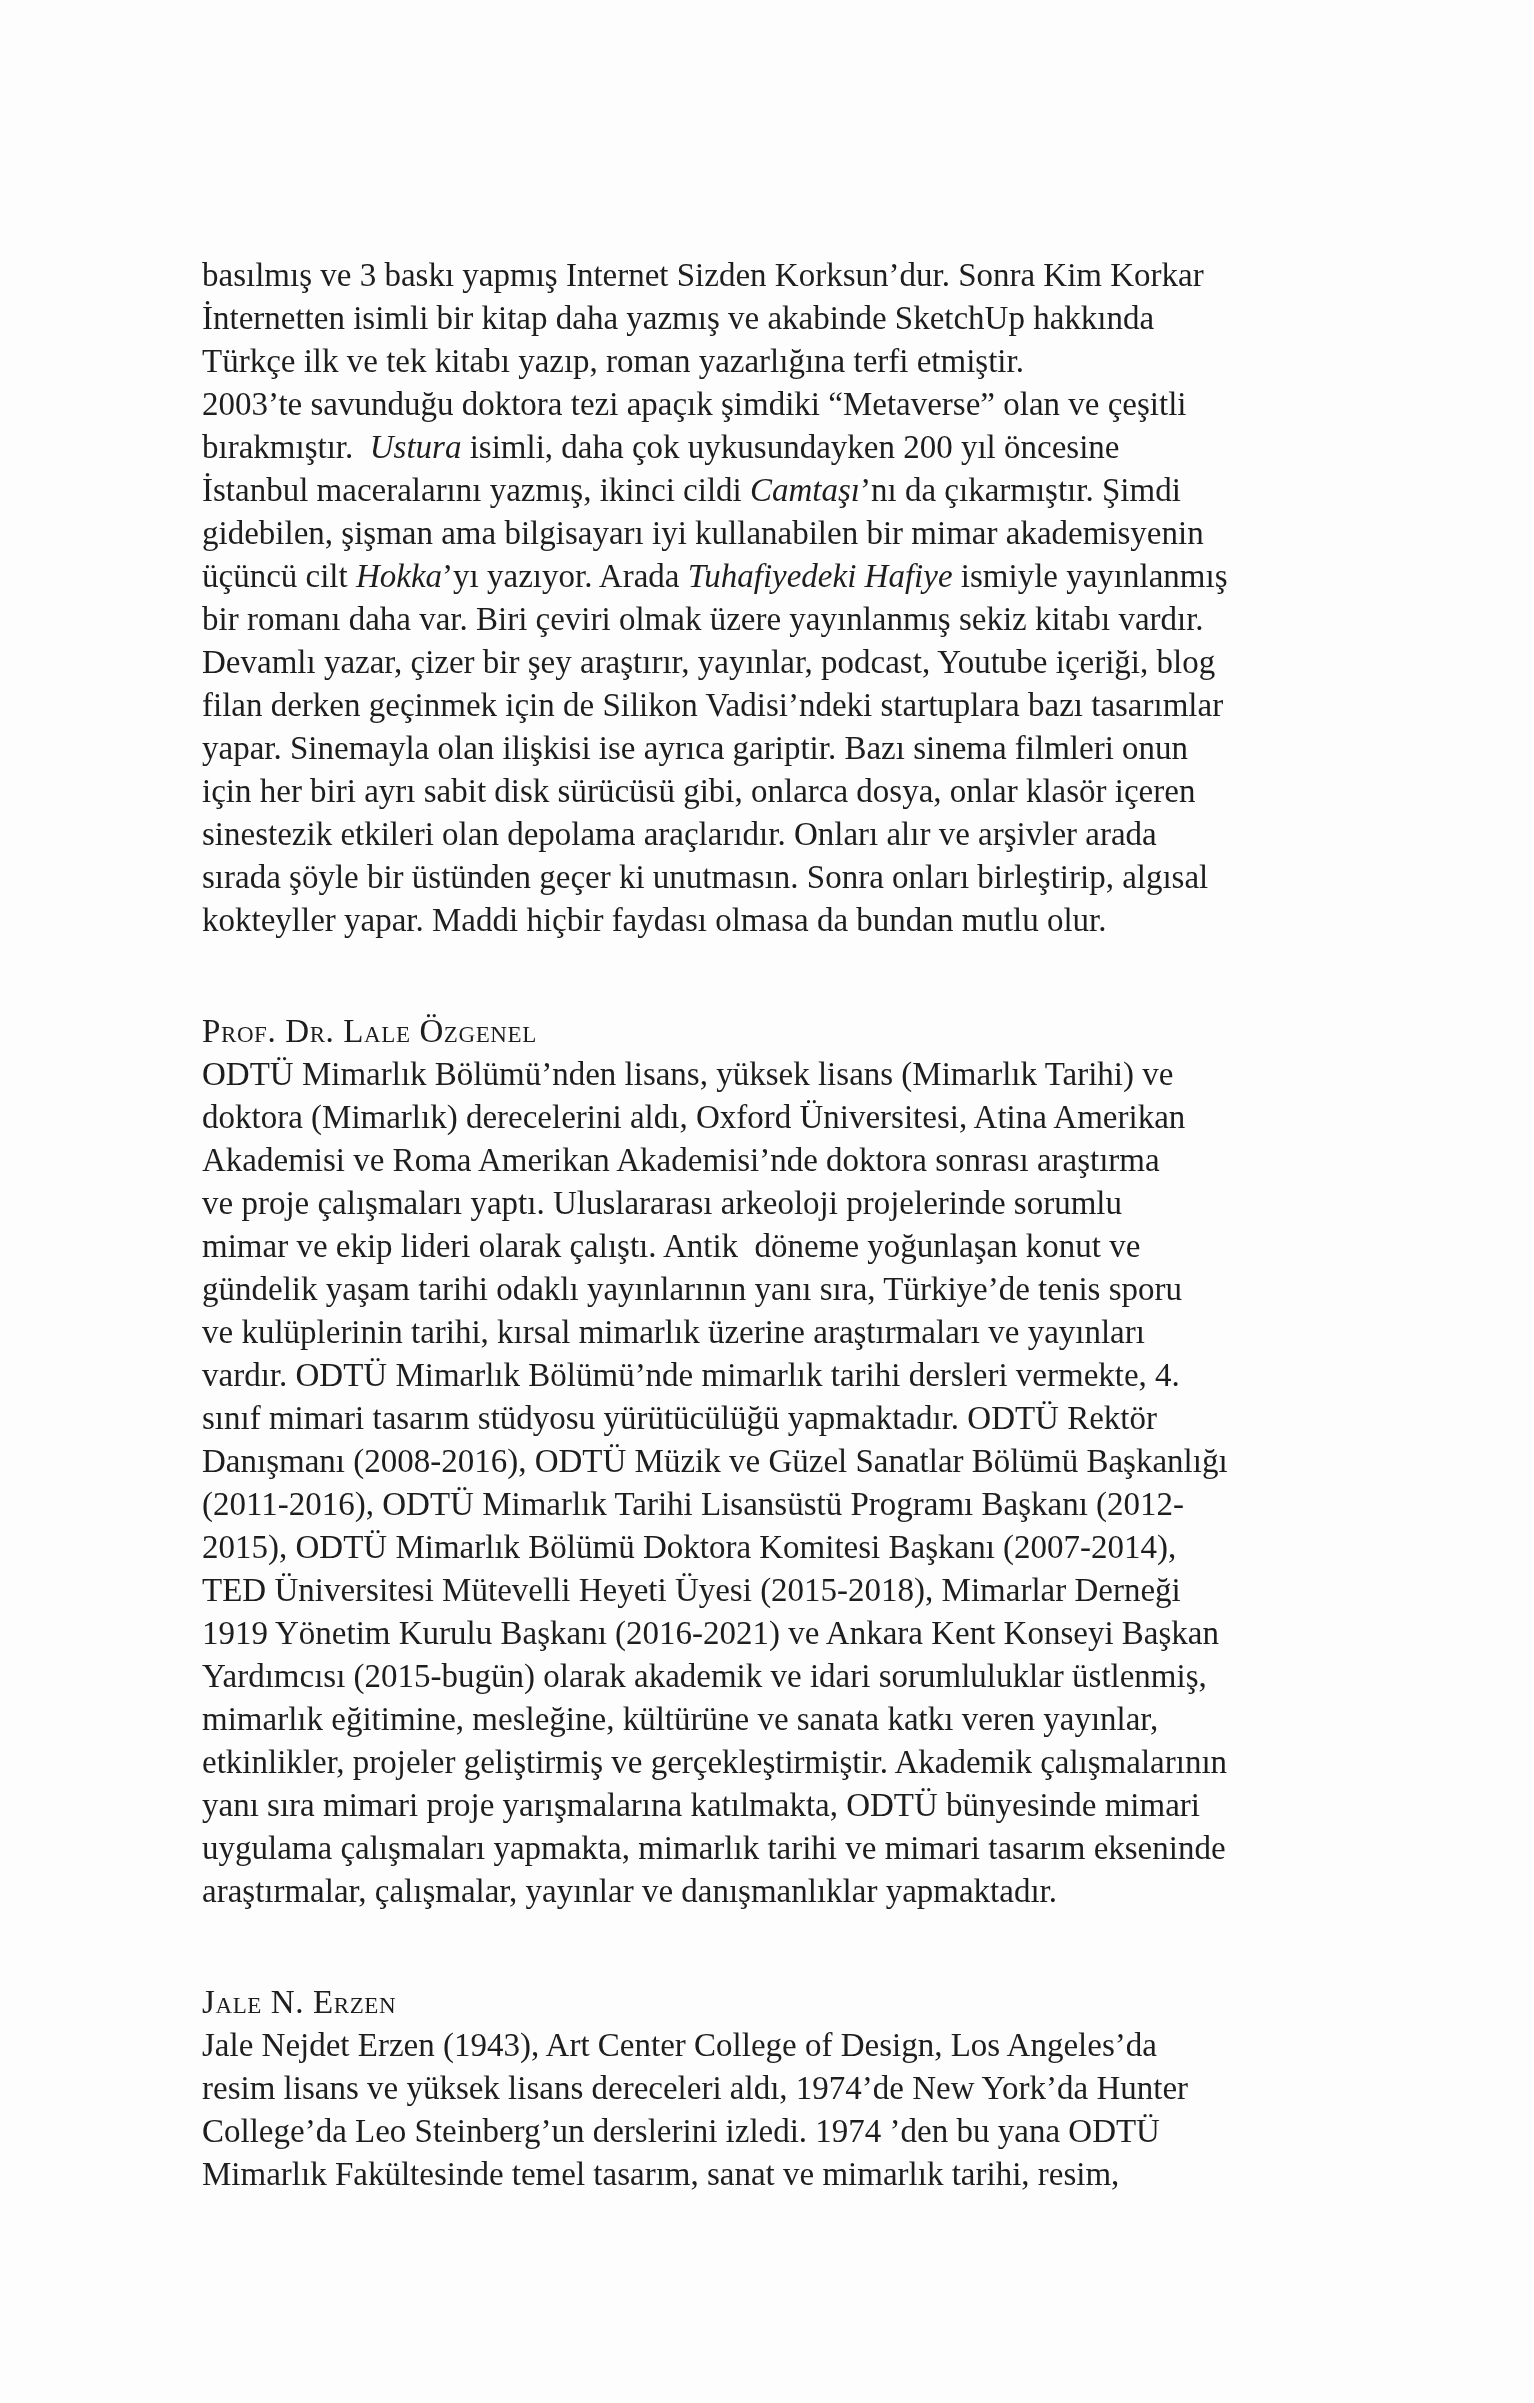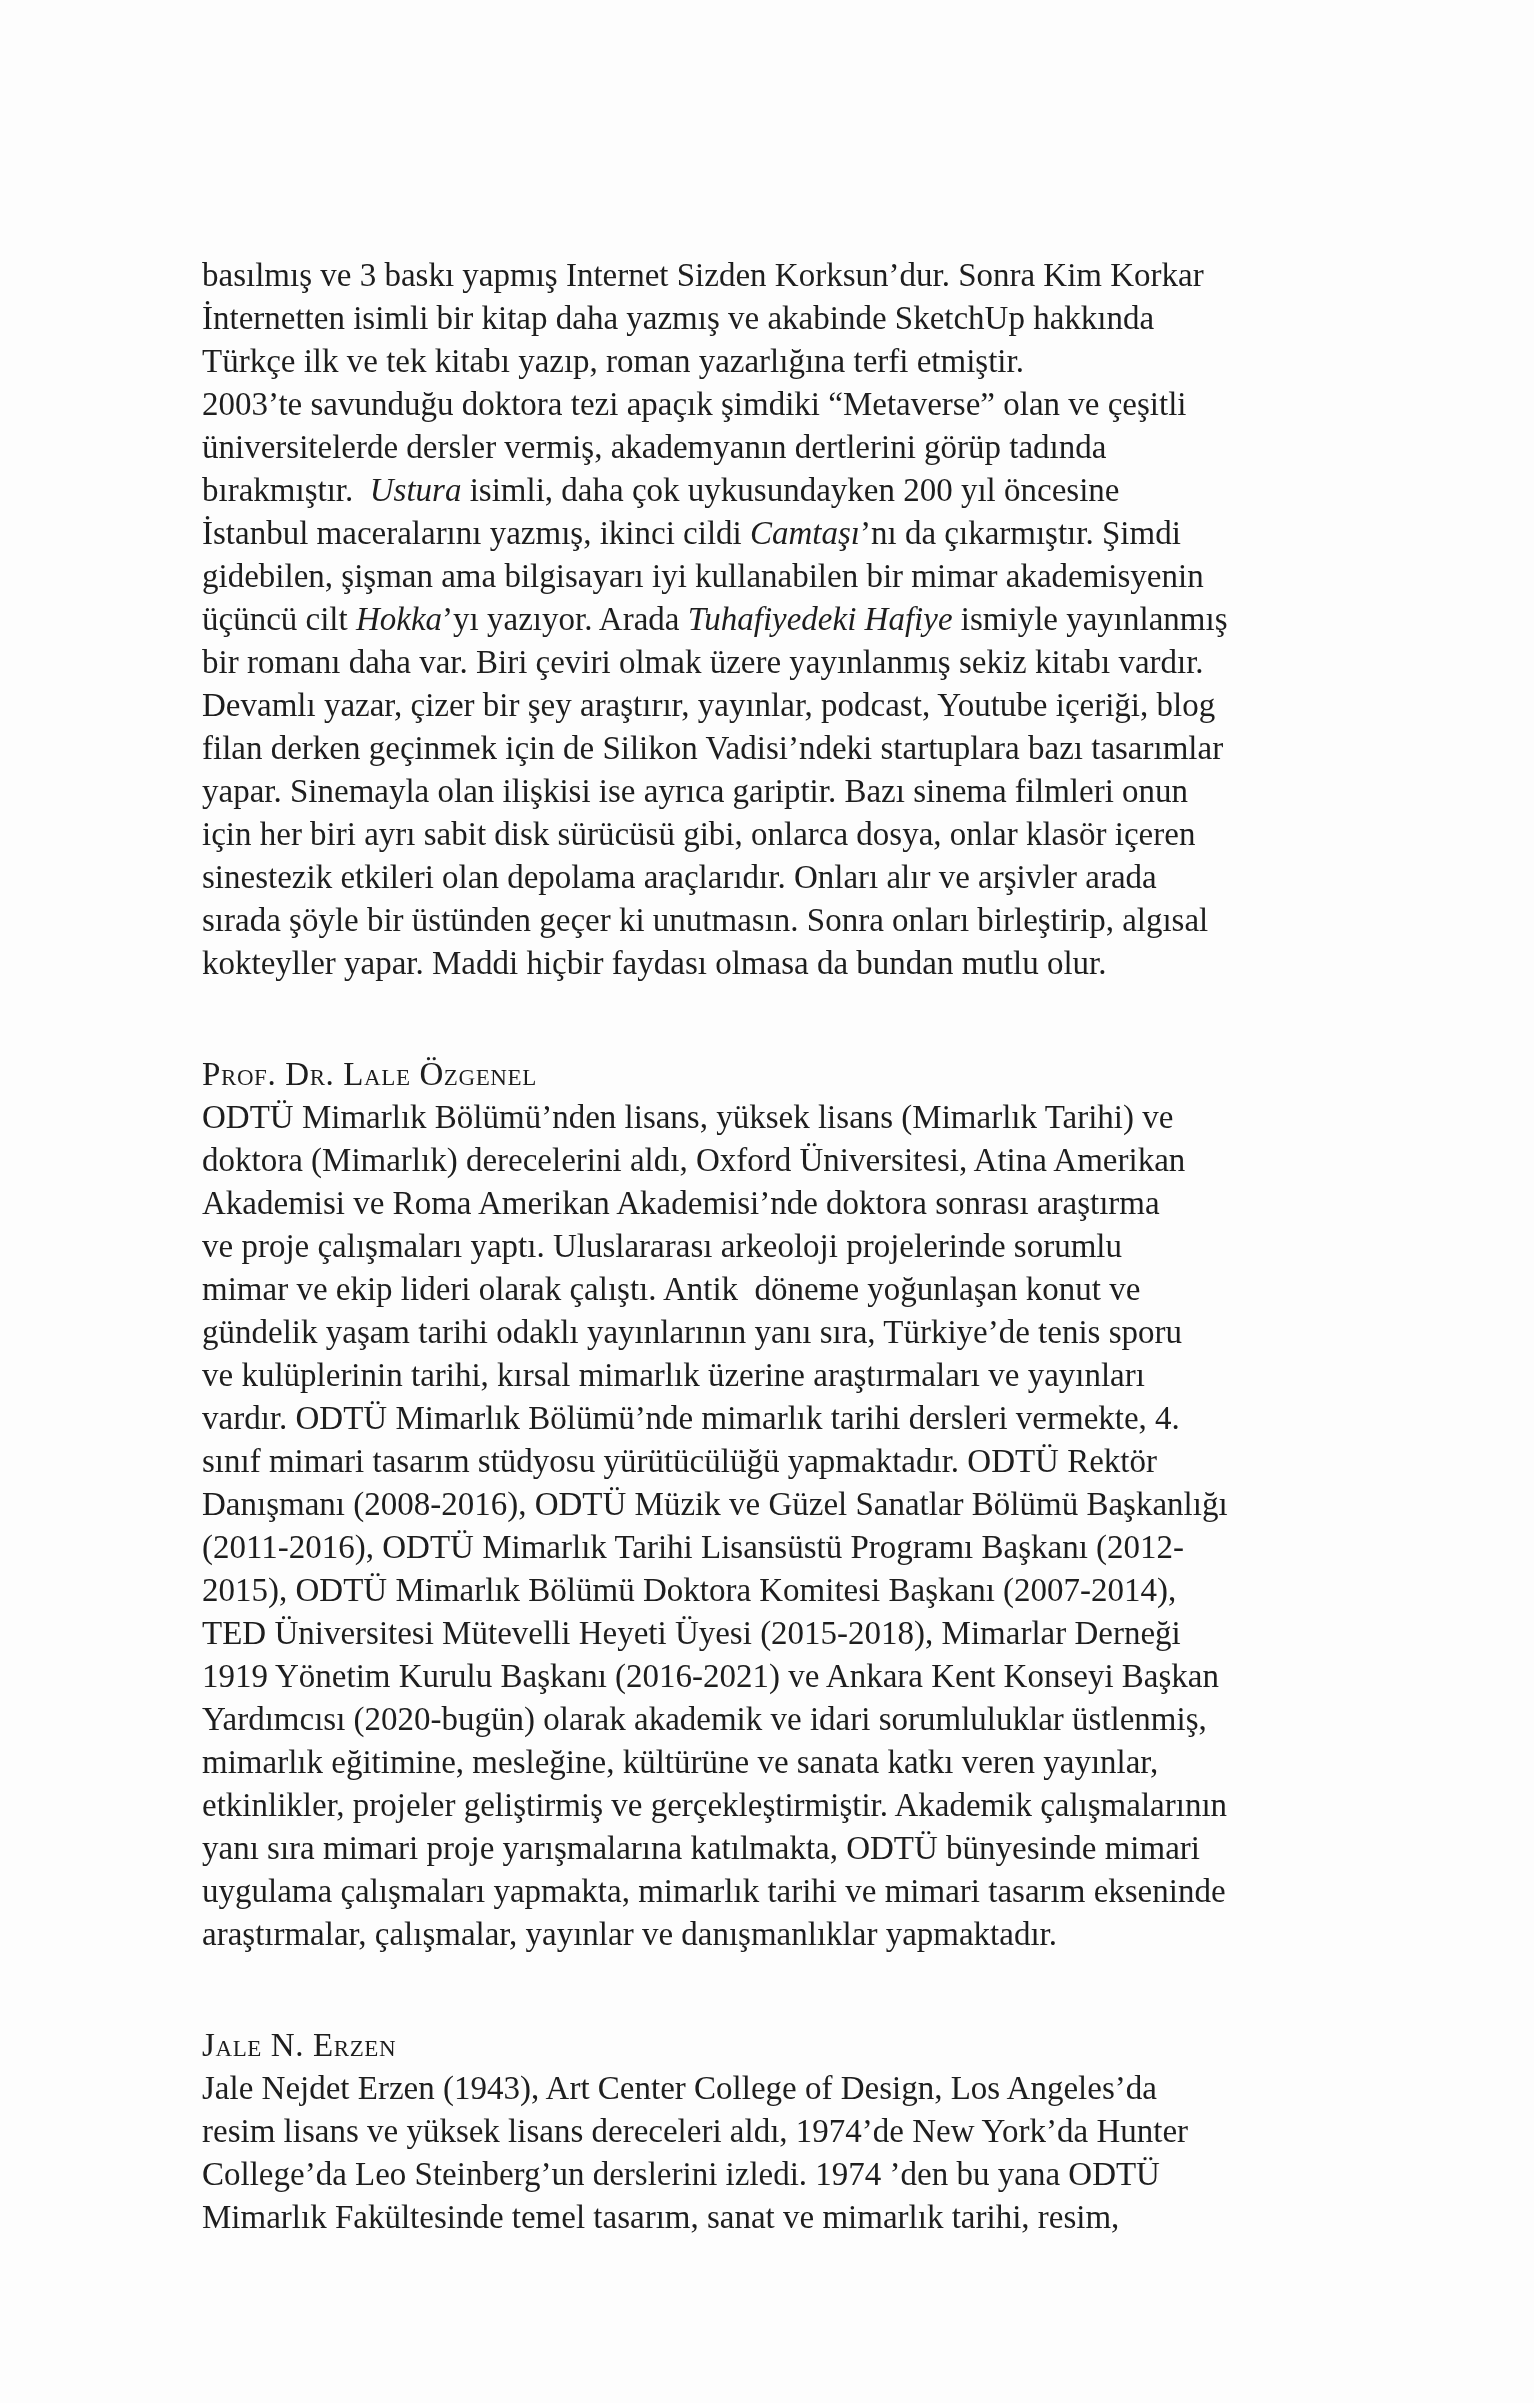--- a/index.html
+++ b/index.html
@@ -36,21 +36,20 @@
 <div class="page" style="color: rgb(30, 30, 30);">
   <div id="content">
       <section class="section">
         <p class="para">
           <span class="line">basılmış ve 3 baskı yapmış Internet Sizden Korksun’dur. Sonra Kim Korkar</span>
           <span class="line">İnternetten isimli bir kitap daha yazmış ve akabinde SketchUp hakkında</span>
           <span class="line">Türkçe ilk ve tek kitabı yazıp, roman yazarlığına terfi etmiştir.</span>
         </p>
         <p class="para">
           <span class="line">2003’te savunduğu doktora tezi apaçık şimdiki “Metaverse” olan ve çeşitli</span>
-          <span class="line">üniversitelerde dersler vermiş, akademyanın dertlerini görüp tadında</span>
           <span class="line"><span>bırakmıştır.  </span><i>Ustura</i><span> isimli, daha çok uykusundayken 200 yıl öncesine</span></span>
           <span class="line"><span>İstanbul maceralarını yazmış, ikinci cildi </span><i>Camtaşı</i><span>’nı da çıkarmıştır. Şimdi</span></span>
           <span class="line">gidebilen, şişman ama bilgisayarı iyi kullanabilen bir mimar akademisyenin</span>
           <span class="line"><span>üçüncü cilt </span><i>Hokka</i><span>’yı yazıyor. Arada </span><i>Tuhafiyedeki Hafiye</i><span> ismiyle yayınlanmış</span></span>
           <span class="line">bir romanı daha var. Biri çeviri olmak üzere yayınlanmış sekiz kitabı vardır.</span>
           <span class="line">Devamlı yazar, çizer bir şey araştırır, yayınlar, podcast, Youtube içeriği, blog</span>
           <span class="line">filan derken geçinmek için de Silikon Vadisi’ndeki startuplara bazı tasarımlar</span>
           <span class="line">yapar. Sinemayla olan ilişkisi ise ayrıca gariptir. Bazı sinema filmleri onun</span>
           <span class="line">için her biri ayrı sabit disk sürücüsü gibi, onlarca dosya, onlar klasör içeren</span>
           <span class="line">sinestezik etkileri olan depolama araçlarıdır. Onları alır ve arşivler arada</span>
@@ -68,21 +67,21 @@
           <span class="line">mimar ve ekip lideri olarak çalıştı. Antik  döneme yoğunlaşan konut ve</span>
           <span class="line">gündelik yaşam tarihi odaklı yayınlarının yanı sıra, Türkiye’de tenis sporu</span>
           <span class="line">ve kulüplerinin tarihi, kırsal mimarlık üzerine araştırmaları ve yayınları</span>
           <span class="line">vardır. ODTÜ Mimarlık Bölümü’nde mimarlık tarihi dersleri vermekte, 4.</span>
           <span class="line">sınıf mimari tasarım stüdyosu yürütücülüğü yapmaktadır. ODTÜ Rektör</span>
           <span class="line">Danışmanı (2008-2016), ODTÜ Müzik ve Güzel Sanatlar Bölümü Başkanlığı</span>
           <span class="line">(2011-2016), ODTÜ Mimarlık Tarihi Lisansüstü Programı Başkanı (2012-</span>
           <span class="line">2015), ODTÜ Mimarlık Bölümü Doktora Komitesi Başkanı (2007-2014),</span>
           <span class="line">TED Üniversitesi Mütevelli Heyeti Üyesi (2015-2018), Mimarlar Derneği</span>
           <span class="line">1919 Yönetim Kurulu Başkanı (2016-2021) ve Ankara Kent Konseyi Başkan</span>
-          <span class="line">Yardımcısı (2020-bugün) olarak akademik ve idari sorumluluklar üstlenmiş,</span>
+          <span class="line">Yardımcısı (2015-bugün) olarak akademik ve idari sorumluluklar üstlenmiş,</span>
           <span class="line">mimarlık eğitimine, mesleğine, kültürüne ve sanata katkı veren yayınlar,</span>
           <span class="line">etkinlikler, projeler geliştirmiş ve gerçekleştirmiştir. Akademik çalışmalarının</span>
           <span class="line">yanı sıra mimari proje yarışmalarına katılmakta, ODTÜ bünyesinde mimari</span>
           <span class="line">uygulama çalışmaları yapmakta, mimarlık tarihi ve mimari tasarım ekseninde</span>
           <span class="line">araştırmalar, çalışmalar, yayınlar ve danışmanlıklar yapmaktadır.</span>
         </p>
       </section>
       <section class="section">
         <div class="heading">Jale N. Erzen</div>
         <p class="para">

